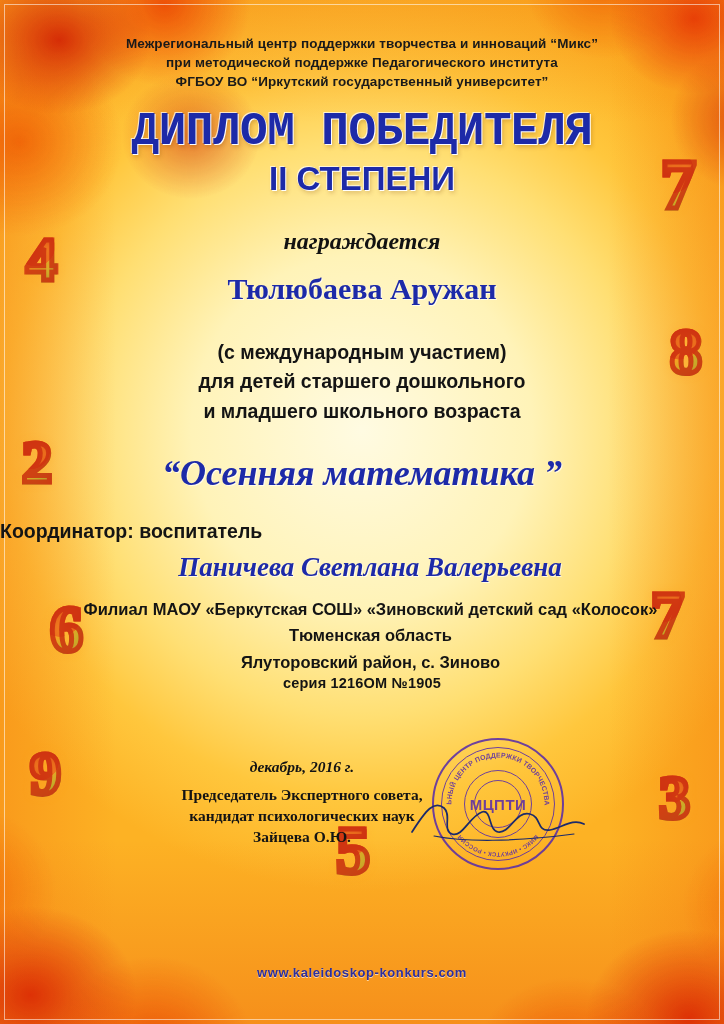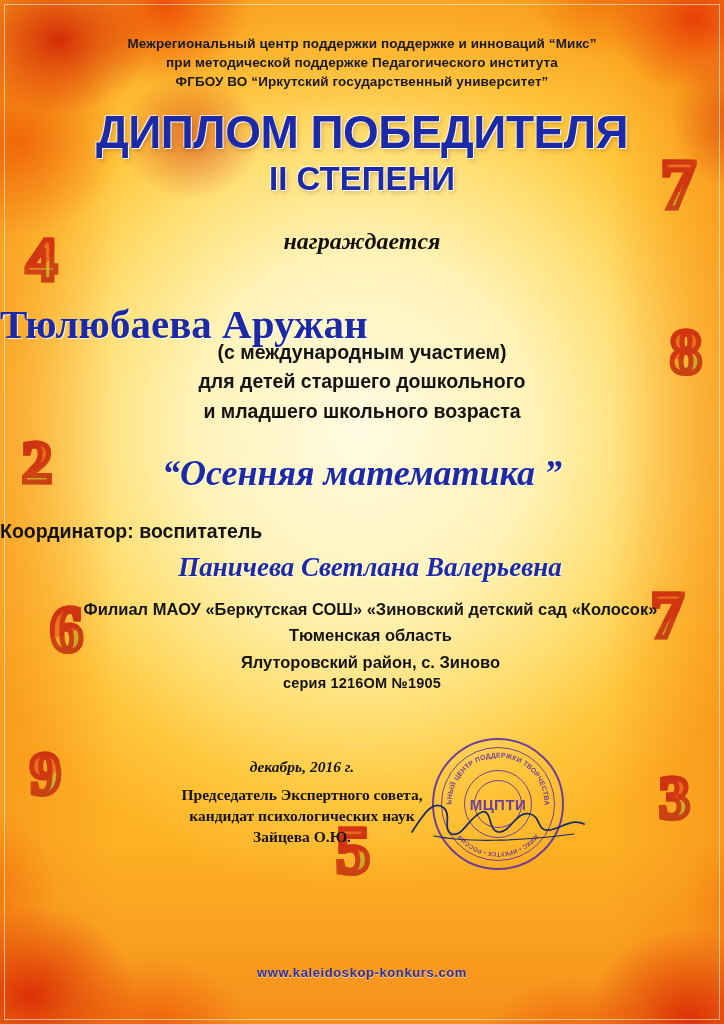--- a/index.html
+++ b/index.html
@@ -114,21 +114,21 @@
   }
   .org div { white-space: nowrap; }
 
   .title-wrap {
     position: absolute;
     left: 0; right: 0;
     top: 108px;
     text-align: center;
   }
   .title-1 {
-    font-family: Liberation Sans, sans-serif;
+    font-family: Liberation Mono, monospace;
     font-size: 46px;
     font-weight: 700;
     color: #1d2aa8;
     letter-spacing: -0.5px;
     line-height: 1.06;
     text-shadow:
       1px 1px 0 #fff, -1px -1px 0 rgba(255,255,255,.7),
       2px 3px 4px rgba(120,60,0,.25);
     white-space: nowrap;
   }
@@ -154,27 +154,26 @@
     font-style: italic;
     font-weight: 700;
     font-size: 24px;
     color: #121212;
   }
 
   .laureate {
     position: absolute;
     left: 0; right: 0;
     top: 272px;
-    text-align: left;
-    font-family: "Liberation Serif", serif;
-    font-weight: 700;
-    font-size: 41px;
+    text-align: center;
+    font-family: "Liberation Serif", serif;
+    font-weight: 700;
+    font-size: 30px;
     color: #1d2aa8;
     text-shadow: 1px 1px 0 rgba(255,255,255,.75);
-    margin-top: 28px;
   }
 
   .contest {
     position: absolute;
     left: 0; right: 0;
     top: 338px;
     text-align: center;
     color: #141414;
     font-size: 19.5px;
     font-weight: 700;
@@ -360,21 +359,21 @@
     <span>9</span>
   </div>
   <div class="digit" style="left:336px; top:816px; font-size:68px;">
     <span>5</span>
   </div>
   <div class="digit" style="right:34px; top:766px; font-size:62px;">
     <span>3</span>
   </div>
 
   <div class="org">
-    <div>Межрегиональный центр поддержки поддержке и инноваций “Микс”</div>
+    <div>Межрегиональный центр поддержки творчества и инноваций “Микс”</div>
     <div>при методической поддержке Педагогического института</div>
     <div>ФГБОУ ВО “Иркутский государственный университет”</div>
   </div>
 
   <div class="title-wrap">
     <div class="title-1">ДИПЛОМ ПОБЕДИТЕЛЯ</div>
     <div class="title-2">II СТЕПЕНИ</div>
   </div>
 
   <div class="awarded">награждается</div>

